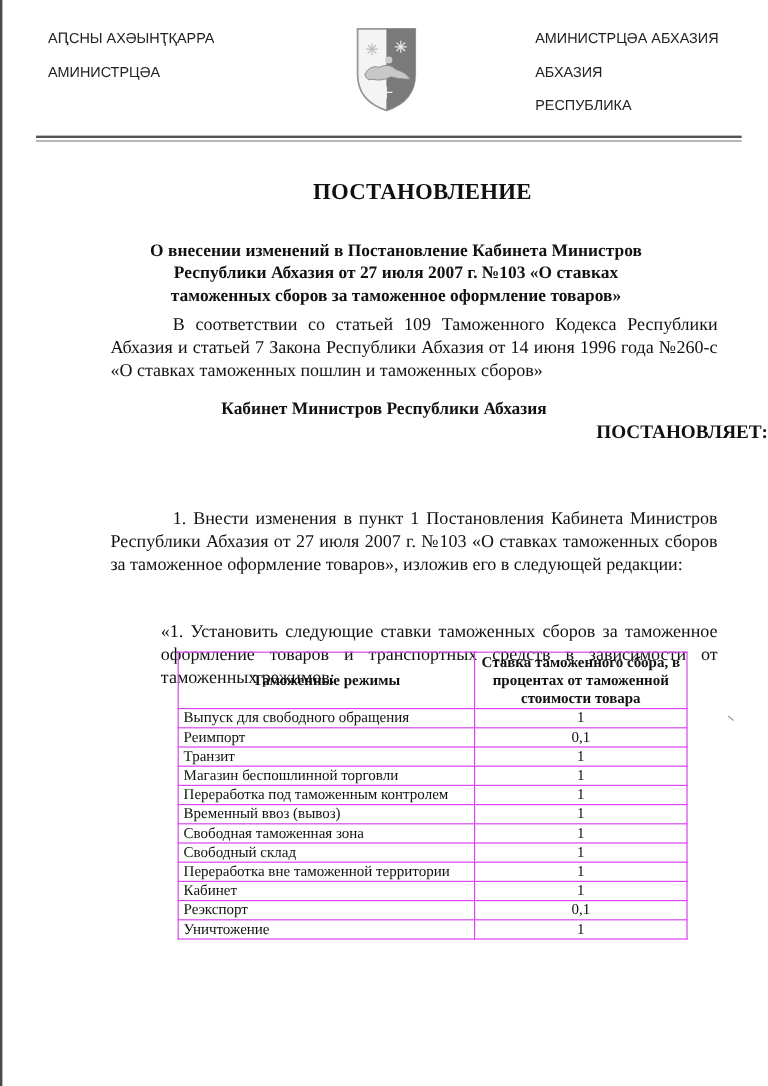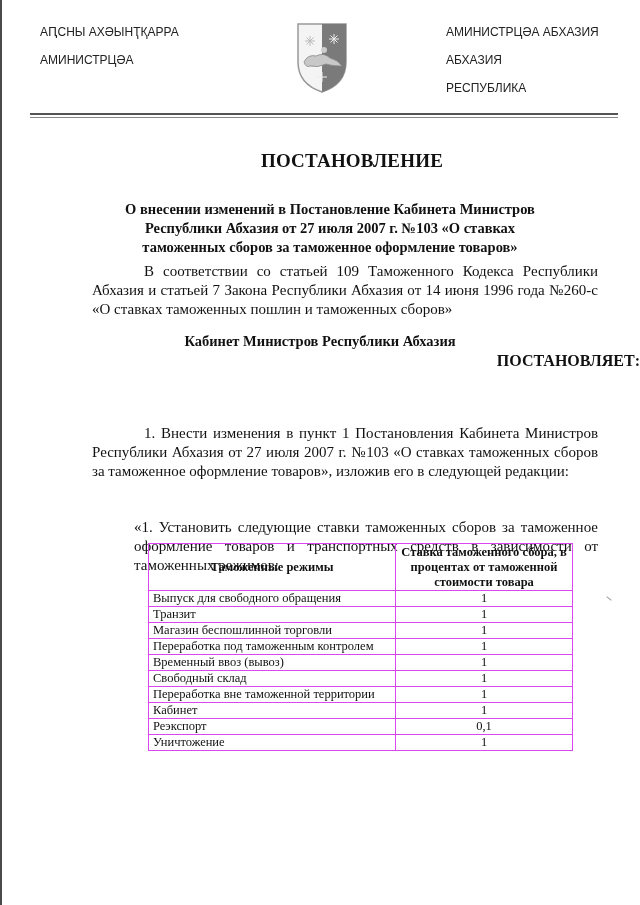--- a/index.html
+++ b/index.html
@@ -128,33 +128,41 @@
       <th class="c1">Таможенные режимы</th>
       <th class="c2">Ставка таможенного сбора, в процентах от таможенной стоимости товара</th>
     </tr>
   </thead>
   <tbody>
     <tr>
         <td>Выпуск для свободного обращения</td>
         <td class="v">1</td>
       </tr>
     <tr>
+        <td>Реимпорт</td>
+        <td class="v">0,1</td>
+      </tr>
+    <tr>
         <td>Транзит</td>
         <td class="v">1</td>
       </tr>
     <tr>
         <td>Магазин беспошлинной торговли</td>
         <td class="v">1</td>
       </tr>
     <tr>
         <td>Переработка под таможенным контролем</td>
         <td class="v">1</td>
       </tr>
     <tr>
         <td>Временный ввоз (вывоз)</td>
+        <td class="v">1</td>
+      </tr>
+    <tr>
+        <td>Свободная таможенная зона</td>
         <td class="v">1</td>
       </tr>
     <tr>
         <td>Свободный склад</td>
         <td class="v">1</td>
       </tr>
     <tr>
         <td>Переработка вне таможенной территории</td>
         <td class="v">1</td>
       </tr>

